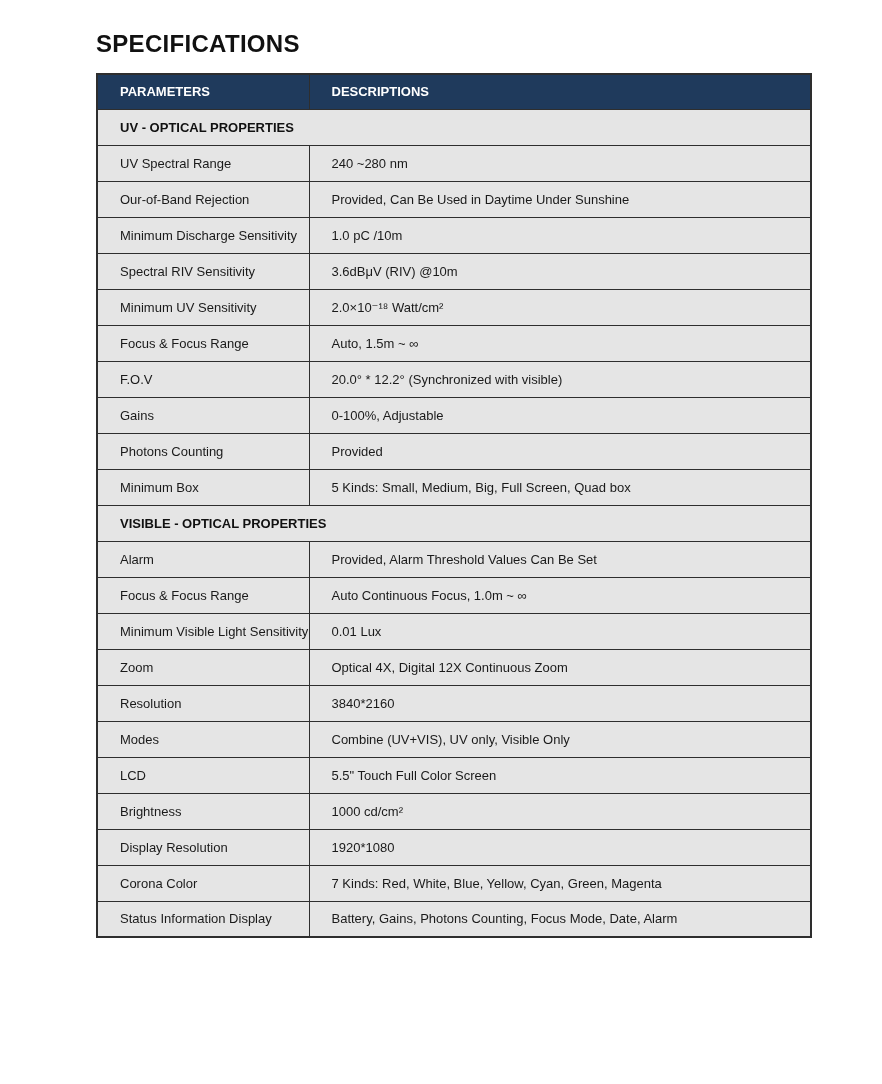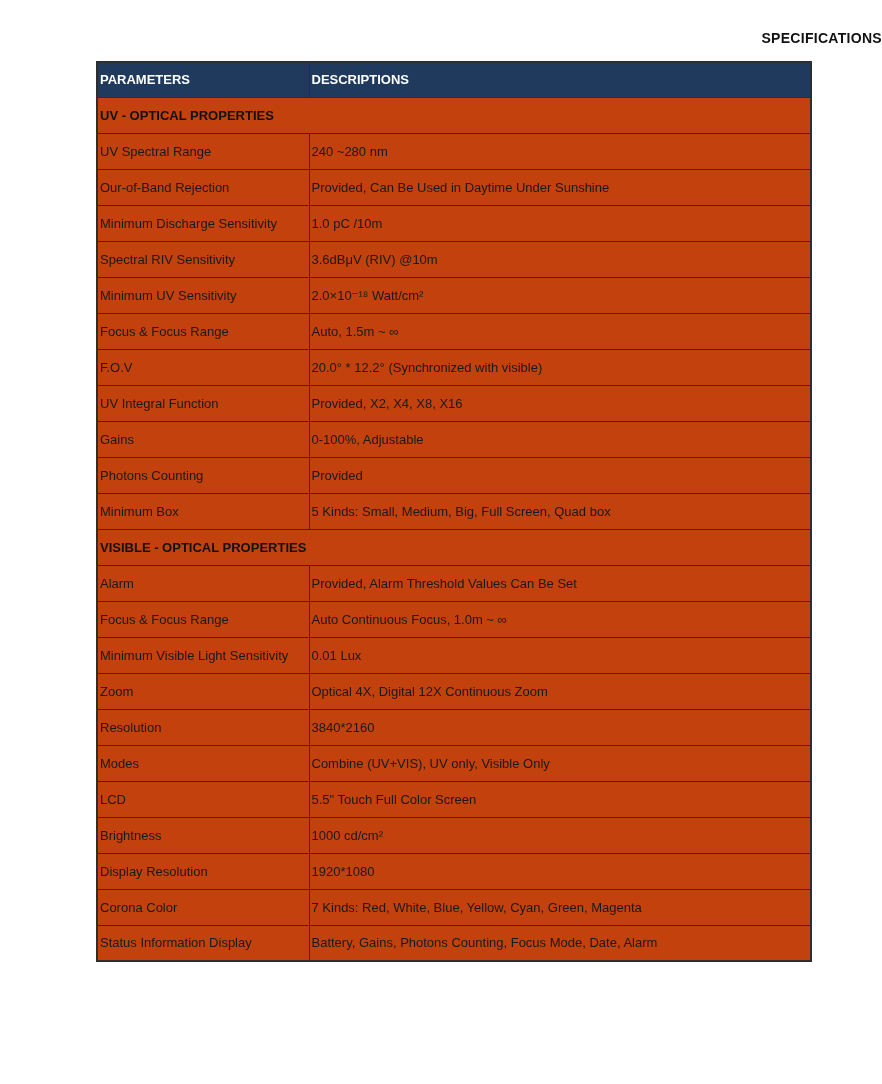--- a/index.html
+++ b/index.html
@@ -16,52 +16,51 @@
     background:var(--page-bg);
     font-family:"Liberation Sans","DejaVu Sans",sans-serif;
     color:var(--text);
   }
   .page{
     width:882px;
     min-height:1084px;
     padding:30px 0 0 96px;
   }
   .doc-title{
-    font-size:14px;
+    font-size:24px;
     font-weight:bold;
     letter-spacing:0.3px;
     color:#111;
     margin-bottom:15px;
-    text-align:right;
   }
   table.spec{
     width:714px;
     border-collapse:collapse;
     table-layout:fixed;
     border:2px solid var(--border);
   }
   table.spec th,
   table.spec td{
     border:1px solid var(--border);
     font-size:13px;
     vertical-align:middle;
-    padding:0 2px;
+    padding:0 22px;
     overflow:hidden;
     white-space:nowrap;
   }
   table.spec th{
     background:var(--header-bg);
     color:var(--header-text);
     font-weight:bold;
     text-align:left;
     height:35px;
   }
   table.spec td{
     height:36px;
-    background:#c2410c;
+    background:#e5e5e5;
   }
   col.c-param{width:212px;}
   col.c-desc{width:502px;}
   td.section-cell{
     font-weight:bold;
     color:#111;
   }
 </style>
 </head>
 <body>
@@ -104,24 +103,20 @@
           <td>Minimum UV Sensitivity</td>
           <td>2.0×10⁻¹⁸ Watt/cm²</td>
         </tr>
         <tr>
           <td>Focus &amp; Focus Range</td>
           <td>Auto, 1.5m ~ ∞</td>
         </tr>
         <tr>
           <td>F.O.V</td>
           <td>20.0° * 12.2° (Synchronized with visible)</td>
-        </tr>
-        <tr>
-          <td>UV Integral Function</td>
-          <td>Provided, X2, X4, X8, X16</td>
         </tr>
         <tr>
           <td>Gains</td>
           <td>0-100%, Adjustable</td>
         </tr>
         <tr>
           <td>Photons Counting</td>
           <td>Provided</td>
         </tr>
         <tr>

